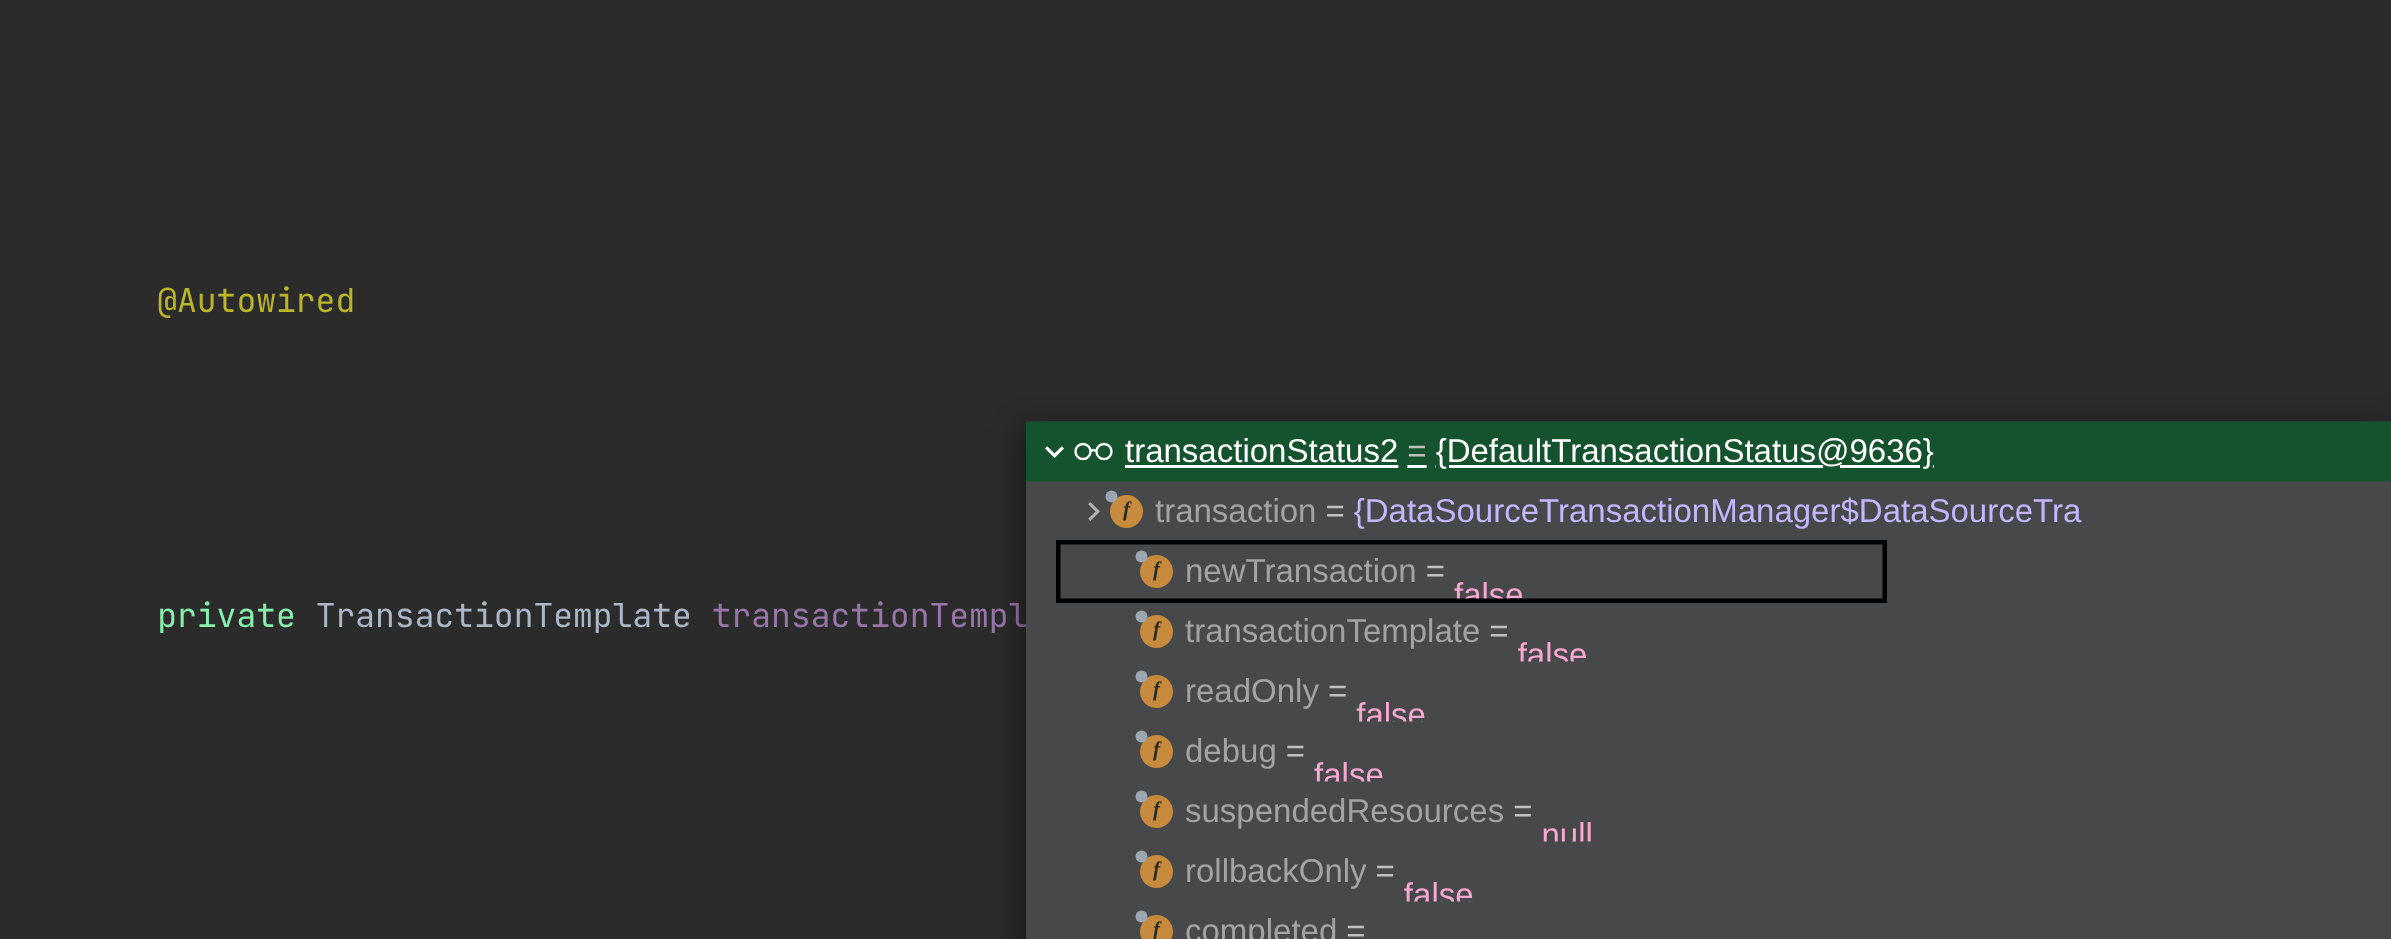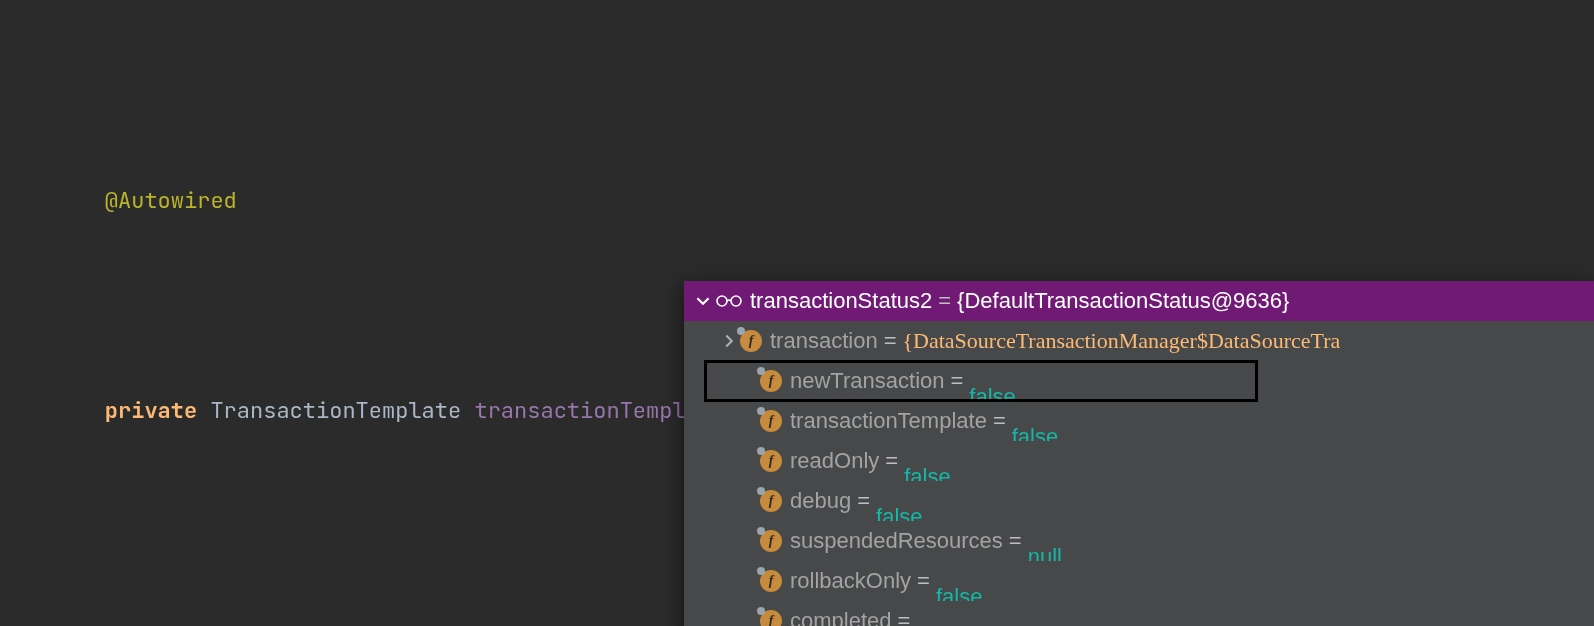--- a/index.html
+++ b/index.html
@@ -14,21 +14,21 @@
     color: #a9b7c6;
   }
   .editor {
     position: relative;
     width: 100%;
     height: 100%;
     padding-left: 2px;
     white-space: pre;
   }
   .line { position: relative; height: 42px; }
-  .kw-orange { color: #fdba74; font-weight: bold; }
+  .kw-orange { color: #86efac; }
   .kw-yellow-anno { color: #bbb529; }
   .kw-field { color: #9876aa; }
   .kw-hint { color: #606366; font-style: italic; }
   .debug-popup {
     position: absolute;
     left: 684px;
     top: 281px;
     width: 910px;
     background: #46484a;
     font-family: -apple-system, "Segoe UI", sans-serif;
@@ -37,21 +37,21 @@
     box-shadow: -2px 4px 18px rgba(0,0,0,0.5);
   }
   .dbg-row {
     display: flex;
     align-items: center;
     height: 40px;
     padding-left: 8px;
     white-space: nowrap;
     overflow: hidden;
   }
-  .dbg-row.header { background: #701a75; color: #fff; }
+  .dbg-row.header { background: #14532d; color: #fff; text-decoration: underline; }
   .dbg-arrow {
     width: 22px; height: 22px; display:flex; align-items:center; justify-content:center;
     color: #aeb1b5; font-size: 14px; cursor: pointer;
   }
   .dbg-glasses {
     width: 30px; height: 22px; display:flex; align-items:center; justify-content:center;
     margin-right: 6px;
   }
   .dbg-ficon {
     width: 22px; height: 22px; border-radius: 50%;
@@ -62,22 +62,22 @@
     margin-right: 8px;
     position: relative;
     font-family: serif;
   }
   .dbg-ficon::after{
     content:""; position:absolute; top:-3px; left:-3px;
     width:8px;height:8px;border-radius:50%;background:#9aa7b0;
   }
   .dbg-name-red { color: #a3a3a3; }
   .dbg-eq { color: #bfbfbf; padding: 0 6px; }
-  .dbg-val { color: #14b8a6; margin-top: 32px; }
-  .dbg-val-dim { color: #fdba74; font-family: Liberation Serif, serif; }
+  .dbg-val { color: #f9a8d4; margin-top: 32px; }
+  .dbg-val-dim { color: #c4b5fd; }
   .dbg-highlight-box {
     position: absolute;
     border: 3px solid #000;
     left: 704px; top: 360px;
     width: 554px; height: 42px;
     pointer-events: none;
   }
   .dbg-indent1 { padding-left: 34px; }
   .dbg-indent2 { padding-left: 76px; }
   svg.chev { width:14px; height:14px; }

